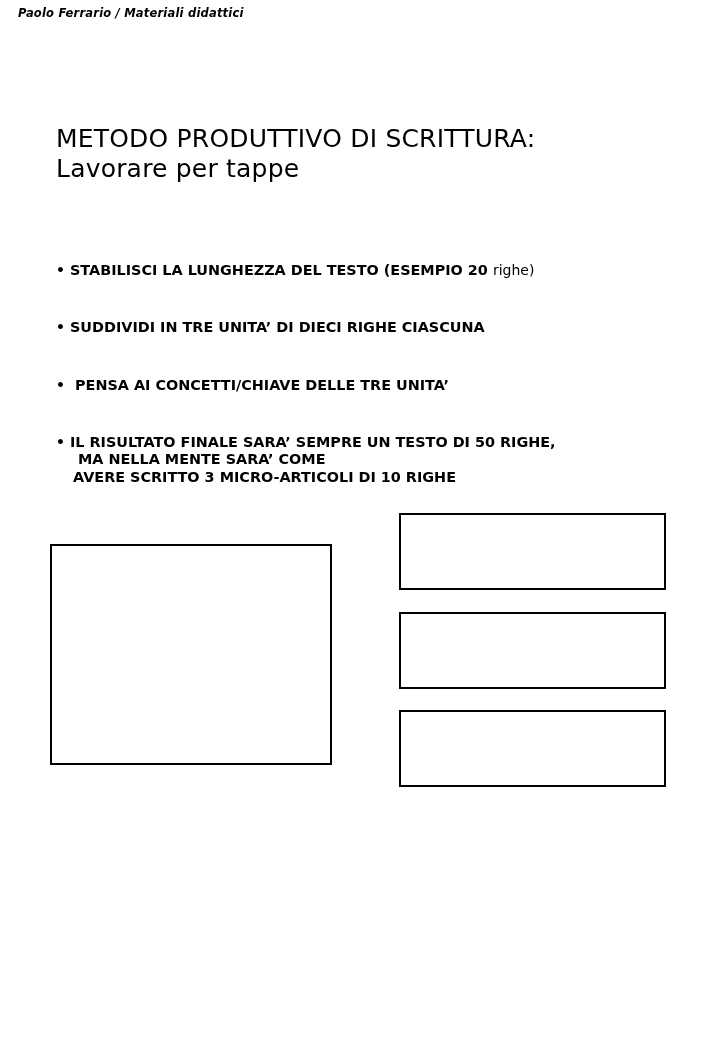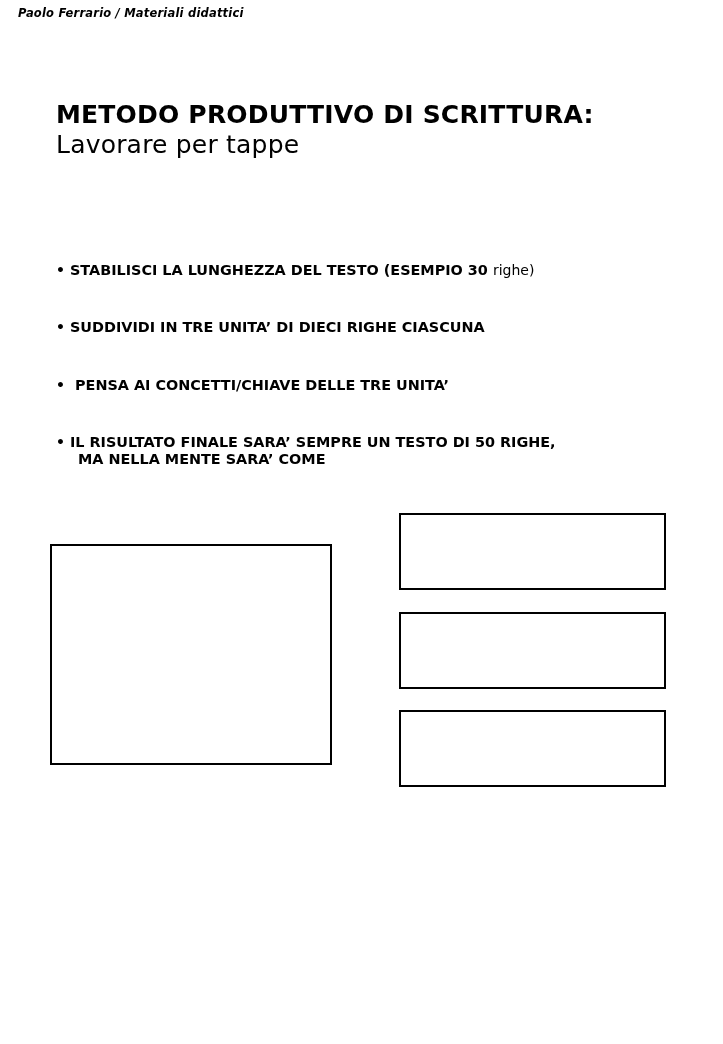--- a/index.html
+++ b/index.html
@@ -34,24 +34,25 @@
   }
   .title-block {
     position: absolute;
     left: 56px;
     top: 100px;
     width: 620px;
   }
   .title-line-1 {
     font-family: "DejaVu Sans", sans-serif;
     font-size: 25px;
-    font-weight: bold;
+    font-weight: normal;
     line-height: 30px;
     letter-spacing: 0.2px;
     white-space: nowrap;
+    margin-top: 24px;
   }
   .title-line-2 {
     font-family: "DejaVu Sans", sans-serif;
     font-size: 25px;
     font-weight: normal;
     line-height: 30px;
     letter-spacing: 0.2px;
     white-space: nowrap;
   }
   .bullets {
@@ -135,37 +136,38 @@
 
   <div class="title-block">
     <div class="title-line-1">METODO PRODUTTIVO DI SCRITTURA:</div>
     <div class="title-line-2">Lavorare per tappe</div>
   </div>
 
   <div class="bullets">
 
     <div class="bullet-row b1">
       <span class="marker">•</span>
-      <span class="text"><span>STABILISCI LA LUNGHEZZA DEL TESTO (ESEMPIO 30 </span><span class="righe-normal">righe)</span></span>
+      <span class="text"><span>STABILISCI LA LUNGHEZZA DEL TESTO (ESEMPIO 20 </span><span class="righe-normal">righe)</span></span>
     </div>
 
     <div class="bullet-row b2">
       <span class="marker">•</span>
       <span class="text">SUDDIVIDI IN TRE UNITA’ DI DIECI RIGHE CIASCUNA</span>
     </div>
 
     <div class="bullet-row b3">
       <span class="marker">•</span>
       <span class="text">PENSA AI CONCETTI/CHIAVE DELLE TRE UNITA’</span>
     </div>
 
     <div class="bullet-row b4">
       <span class="marker">•</span>
       <span class="text">IL RISULTATO FINALE SARA’ SEMPRE UN TESTO DI 50 RIGHE,</span>
       <span class="cont-line">MA NELLA MENTE SARA’ COME</span>
+      <span class="cont-line2">AVERE SCRITTO 3 MICRO-ARTICOLI DI 10 RIGHE</span>
     </div>
 
   </div>
 
   <div class="box" id="box-left"></div>
 
   <div class="box" id="box-r1"></div>
 
   <div class="box" id="box-r2"></div>
 

